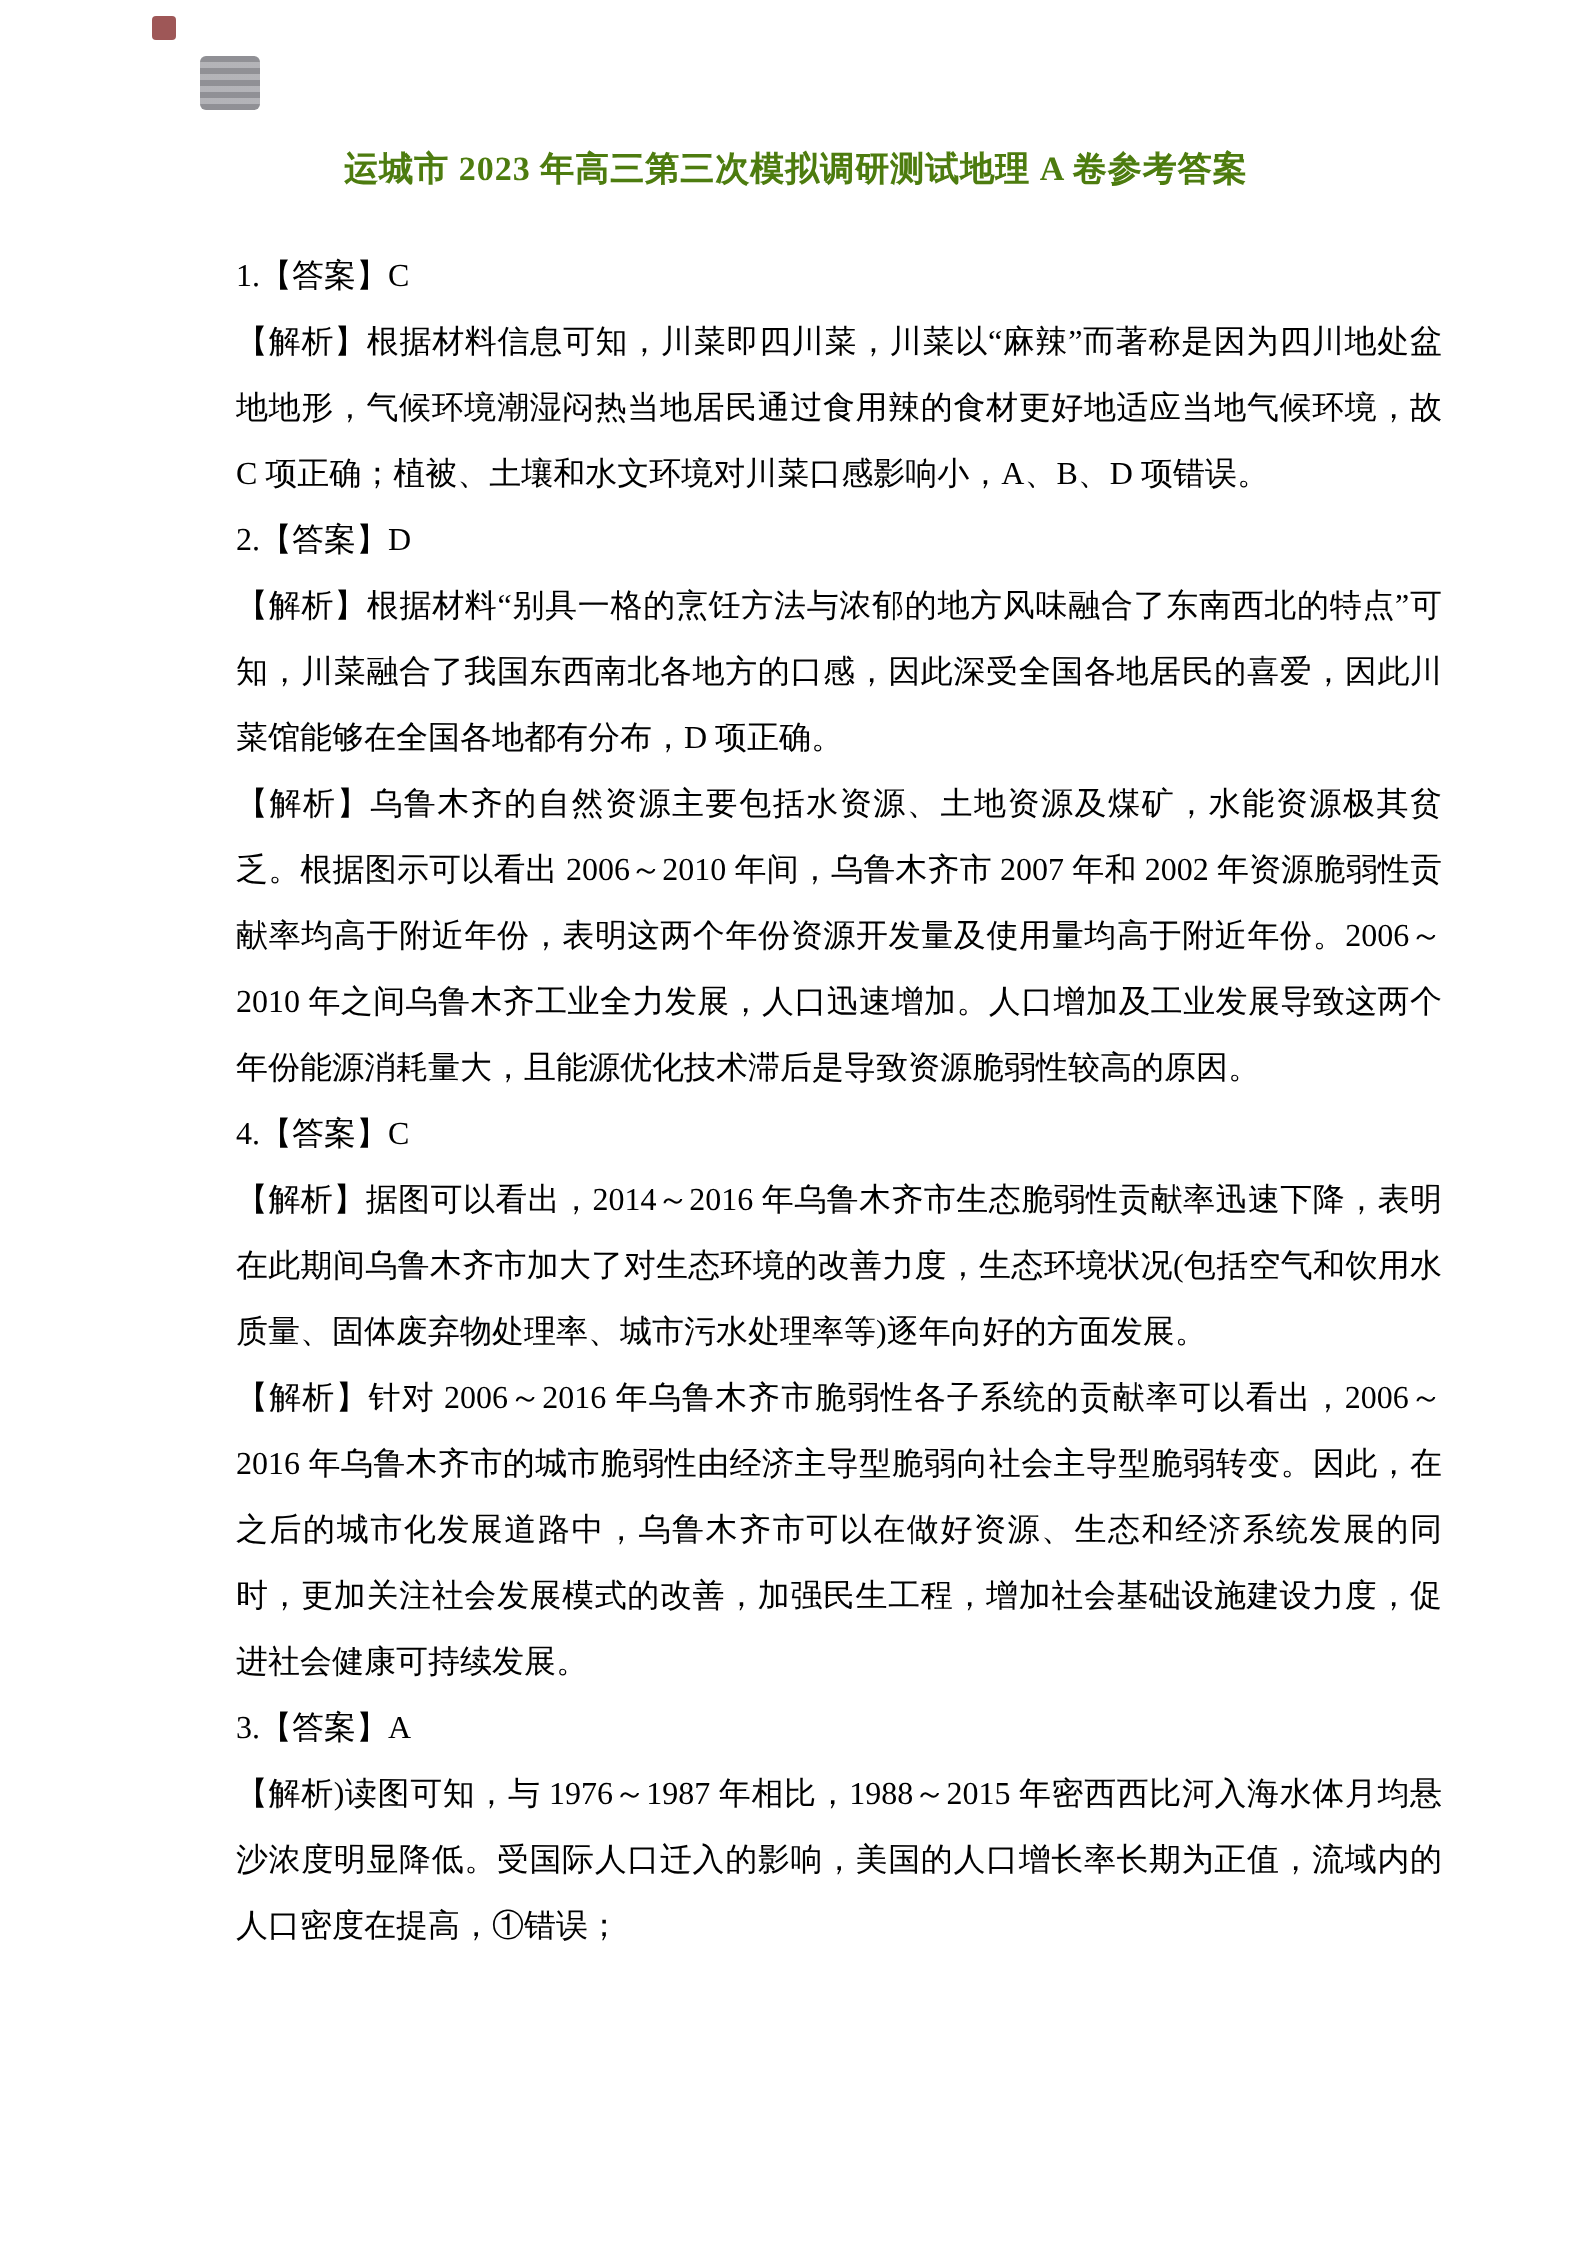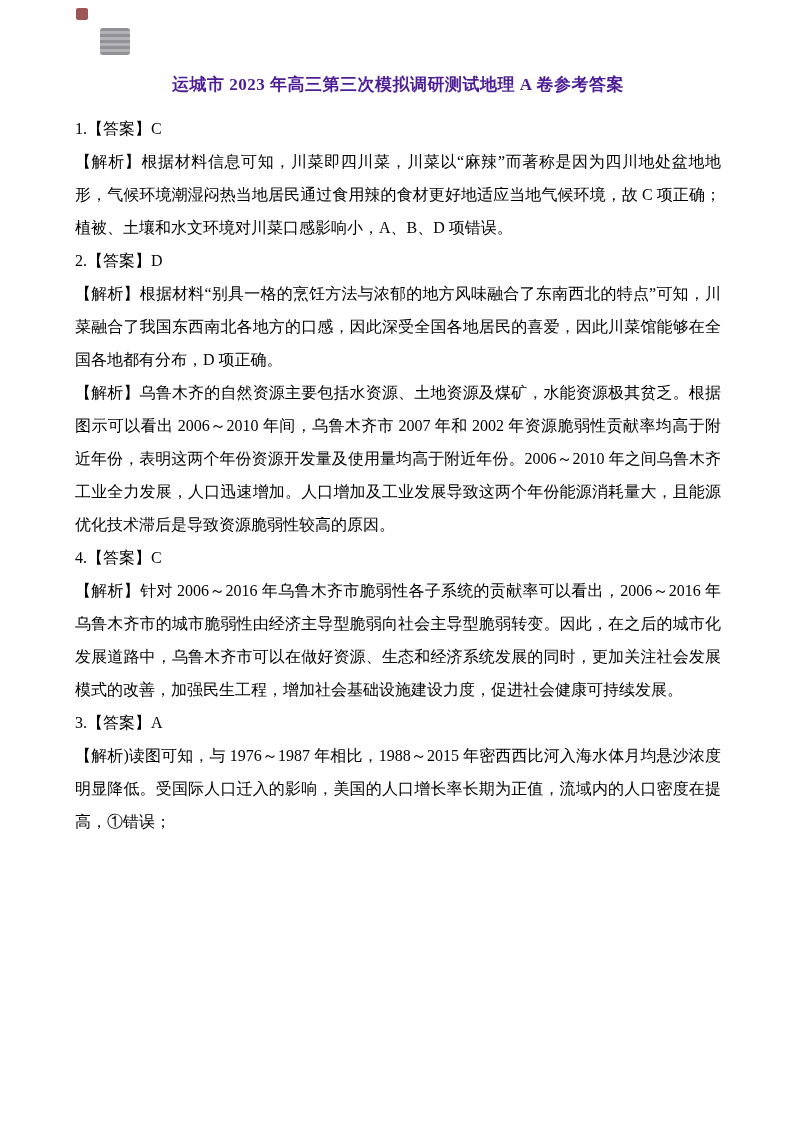--- a/index.html
+++ b/index.html
@@ -41,32 +41,33 @@
     opacity: 0.75;
   }
   .page {
     position: absolute;
     top: 72px;
     left: 75px;
     width: 646px;
   }
   .doc-title {
     text-align: center;
-    color: #4c1d95;
+    color: #4d7c0f;
     font-weight: bold;
     font-size: 17px;
     line-height: 26px;
-    margin-bottom: 14px;
+    margin-bottom: 24px;
     letter-spacing: 0.5px;
   }
   .qa-block p {
     font-size: 16px;
     line-height: 33px;
     text-align: justify;
     text-justify: inter-ideograph;
+    margin-left: 43px;
   }
   .qa-block .answer-line {
     text-align: left;
   }
 </style>
 </head>
 <body>
 
 <div class="corner-marks">
   <div class="mark-a"></div>
@@ -86,20 +87,21 @@
     <p class="answer-line">2.【答案】D</p>
     <p class="analysis">【解析】根据材料“别具一格的烹饪方法与浓郁的地方风味融合了东南西北的特点”可知，川菜融合了我国东西南北各地方的口感，因此深受全国各地居民的喜爱，因此川菜馆能够在全国各地都有分布，D 项正确。</p>
   </div>
 
   <div class="qa-block">
     <p class="analysis">【解析】乌鲁木齐的自然资源主要包括水资源、土地资源及煤矿，水能资源极其贫乏。根据图示可以看出 2006～2010 年间，乌鲁木齐市 2007 年和 2002 年资源脆弱性贡献率均高于附近年份，表明这两个年份资源开发量及使用量均高于附近年份。2006～2010 年之间乌鲁木齐工业全力发展，人口迅速增加。人口增加及工业发展导致这两个年份能源消耗量大，且能源优化技术滞后是导致资源脆弱性较高的原因。</p>
   </div>
 
   <div class="qa-block">
     <p class="answer-line">4.【答案】C</p>
+    <p class="analysis">【解析】据图可以看出，2014～2016 年乌鲁木齐市生态脆弱性贡献率迅速下降，表明在此期间乌鲁木齐市加大了对生态环境的改善力度，生态环境状况(包括空气和饮用水质量、固体废弃物处理率、城市污水处理率等)逐年向好的方面发展。</p>
   </div>
 
   <div class="qa-block">
     <p class="analysis">【解析】针对 2006～2016 年乌鲁木齐市脆弱性各子系统的贡献率可以看出，2006～2016 年乌鲁木齐市的城市脆弱性由经济主导型脆弱向社会主导型脆弱转变。因此，在之后的城市化发展道路中，乌鲁木齐市可以在做好资源、生态和经济系统发展的同时，更加关注社会发展模式的改善，加强民生工程，增加社会基础设施建设力度，促进社会健康可持续发展。</p>
   </div>
 
   <div class="qa-block">
     <p class="answer-line">3.【答案】A</p>
   </div>
 

